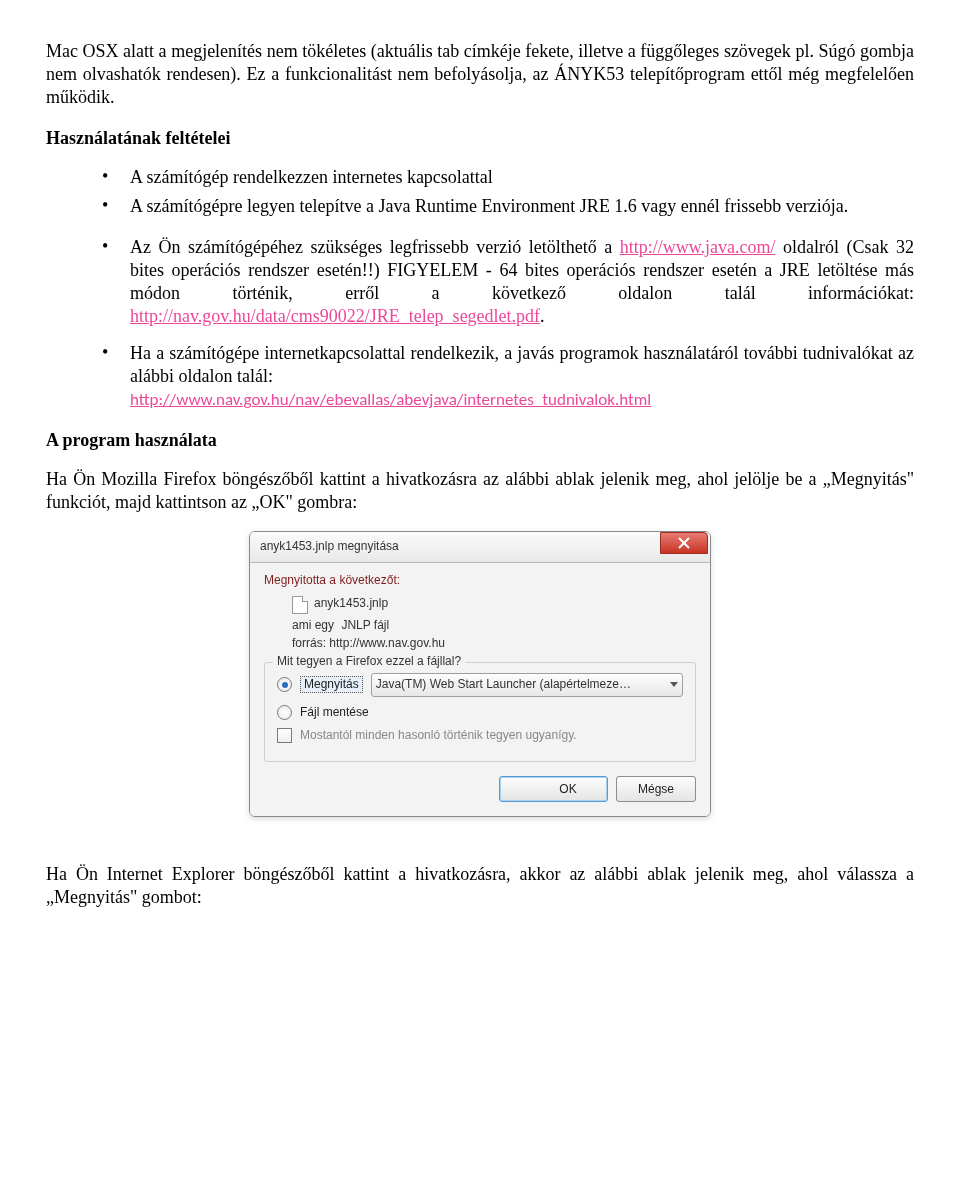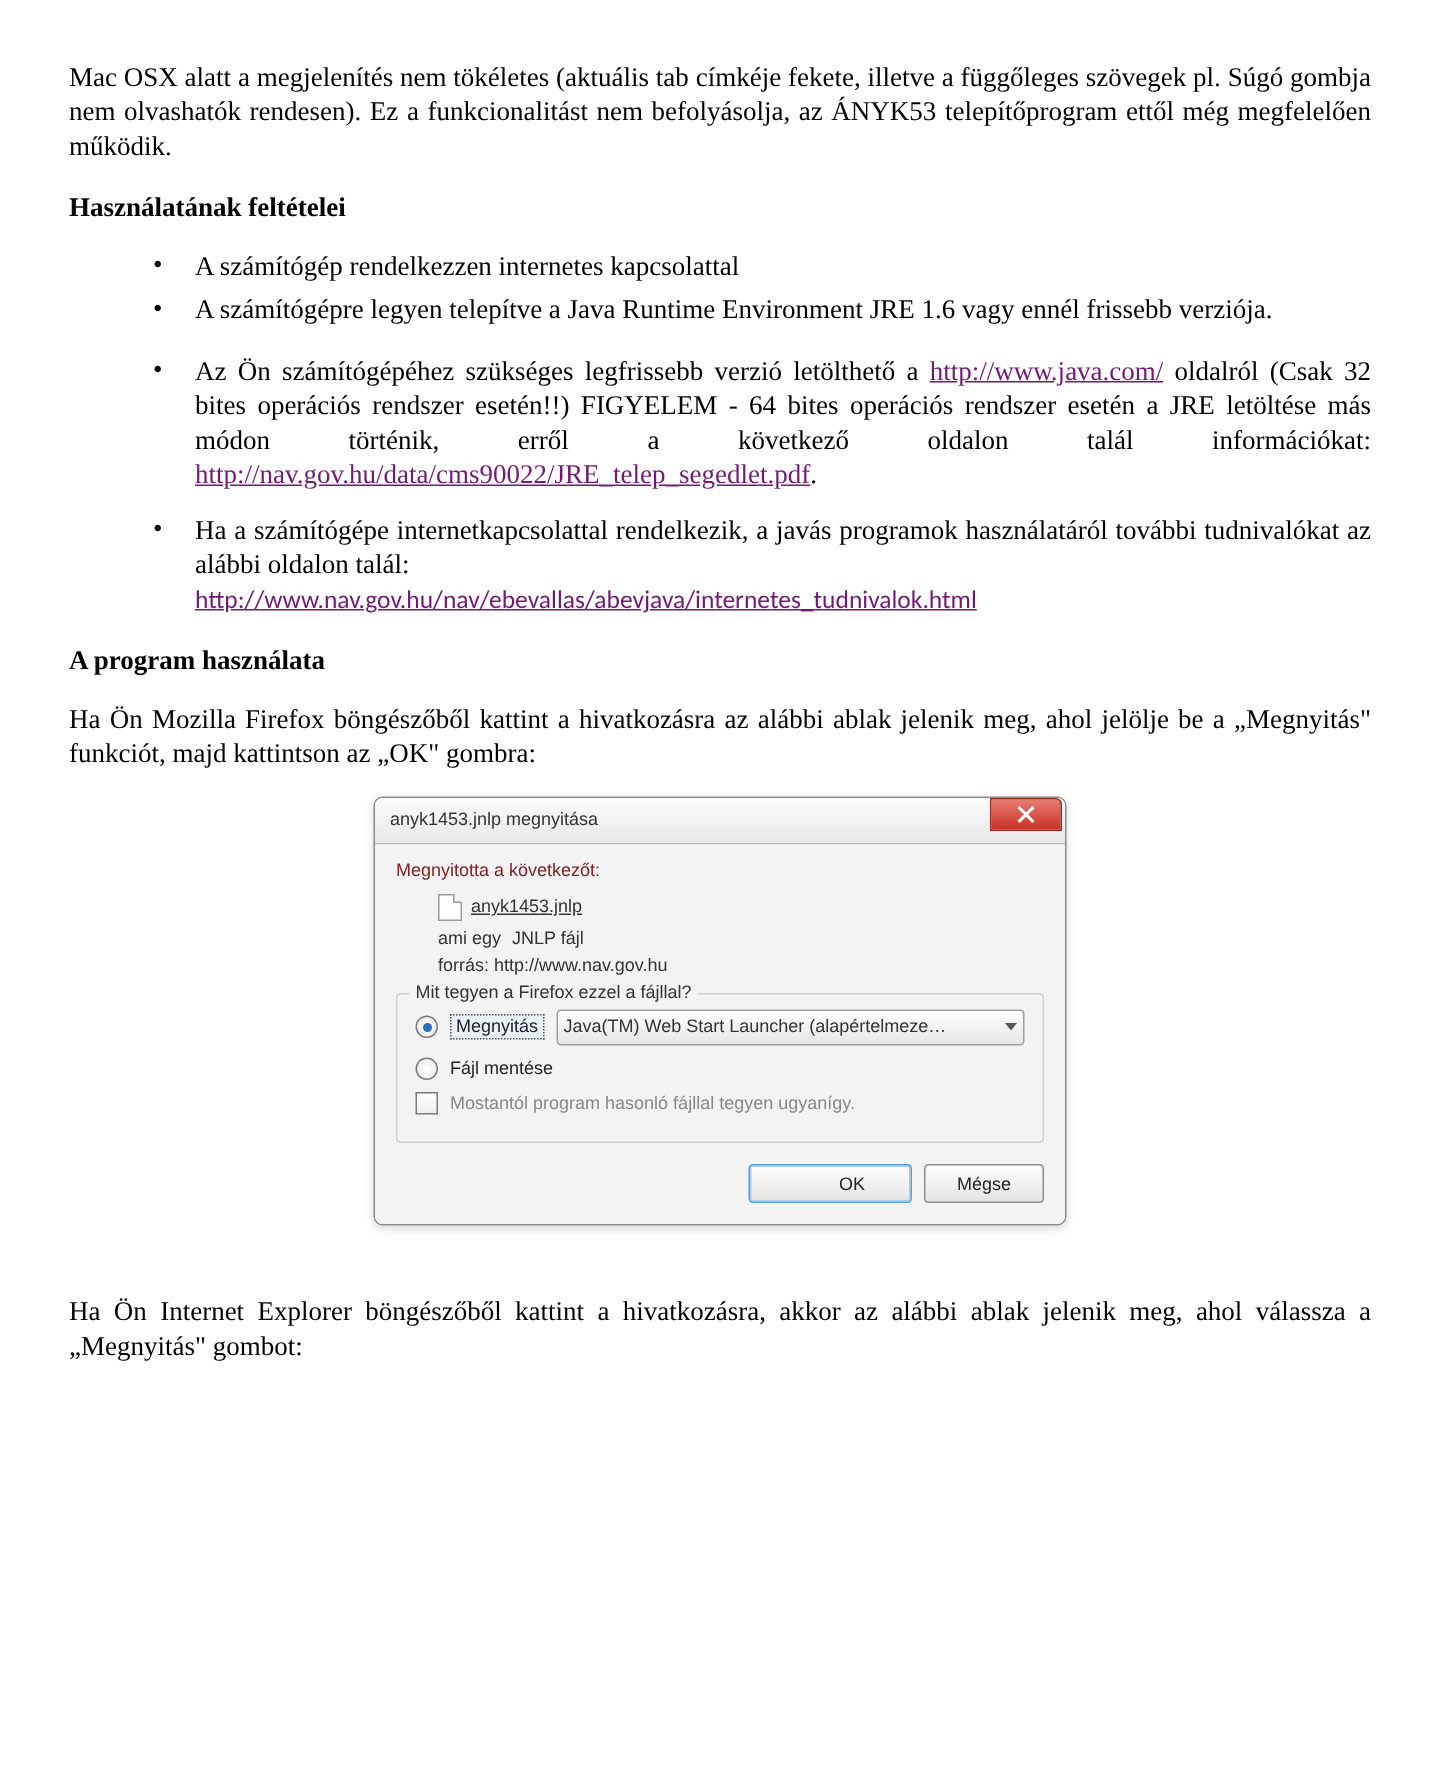--- a/index.html
+++ b/index.html
@@ -7,21 +7,21 @@
     font-size: 18px;
     color: #000;
     margin: 0;
     padding: 40px 46px 60px 46px;
     width: 960px;
     box-sizing: border-box;
     background: #fff;
     line-height: 1.28;
   }
   .justify { text-align: justify; }
-  a { color: #701a75; text-decoration: underline; }
+  a { color: #ec4899; text-decoration: underline; }
   ul.bullets {
     list-style: none;
     margin: 12px 0 18px 0;
     padding: 0 0 0 56px;
   }
   ul.bullets > li {
     position: relative;
     padding-left: 28px;
     margin-bottom: 6px;
     text-align: justify;
@@ -103,24 +103,23 @@
   .section-label {
     color: #7f1d1d;
     margin-bottom: 8px;
   }
   .file-box {
     margin: 4px 0 8px 28px;
     color: #333;
   }
   .file-row {
     display: flex;
-    align-items: center;
+    align-items: flex-start;
     gap: 6px;
     margin-bottom: 4px;
-    text-decoration: underline;
   }
   .file-icon {
     width: 14px; height: 16px;
     border: 1px solid #9a9a9a;
     background: #fff;
     position: relative;
   }
   .file-icon::after {
     content: "";
     position: absolute;
@@ -285,21 +284,21 @@
           </span>
         </div>
 
         <div class="option-row">
           <span class="radio"></span>
           <span>Fájl mentése</span>
         </div>
 
         <div class="option-row" style="margin-top:4px;">
           <span class="checkbox"></span>
-          <span style="color:#888;">Mostantól program hasonló fájllal tegyen ugyanígy.</span>
+          <span style="color:#888;">Mostantól minden hasonló történik tegyen ugyanígy.</span>
         </div>
       </div>
 
       <div class="button-row">
         <span class="btn default">OK</span>
         <span class="btn">Mégse</span>
       </div>
     </div>
   </div>
 </div>

